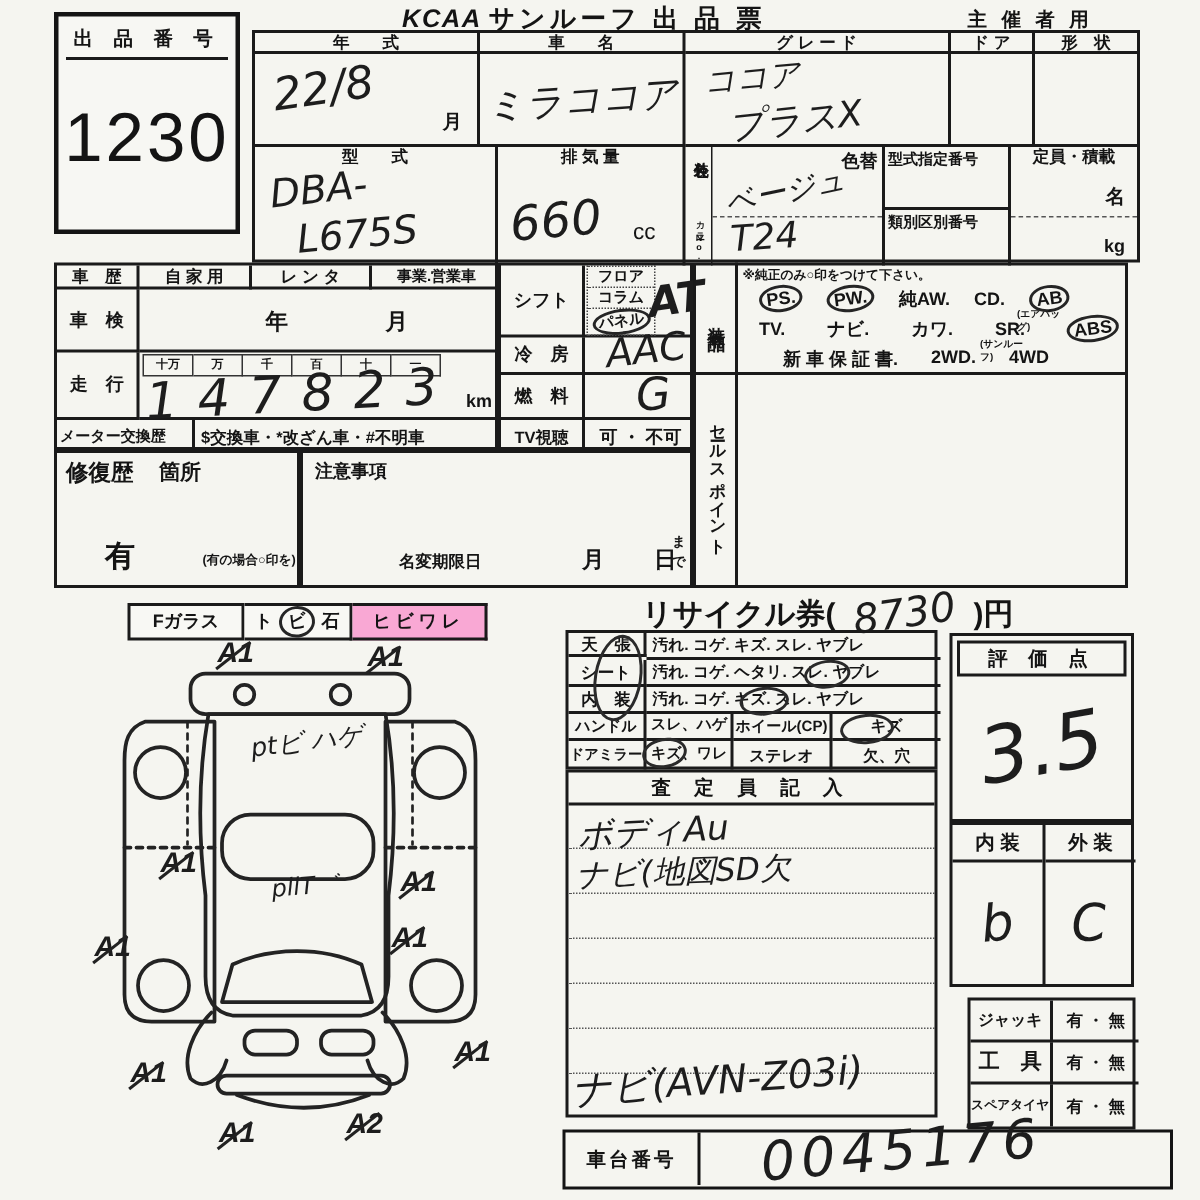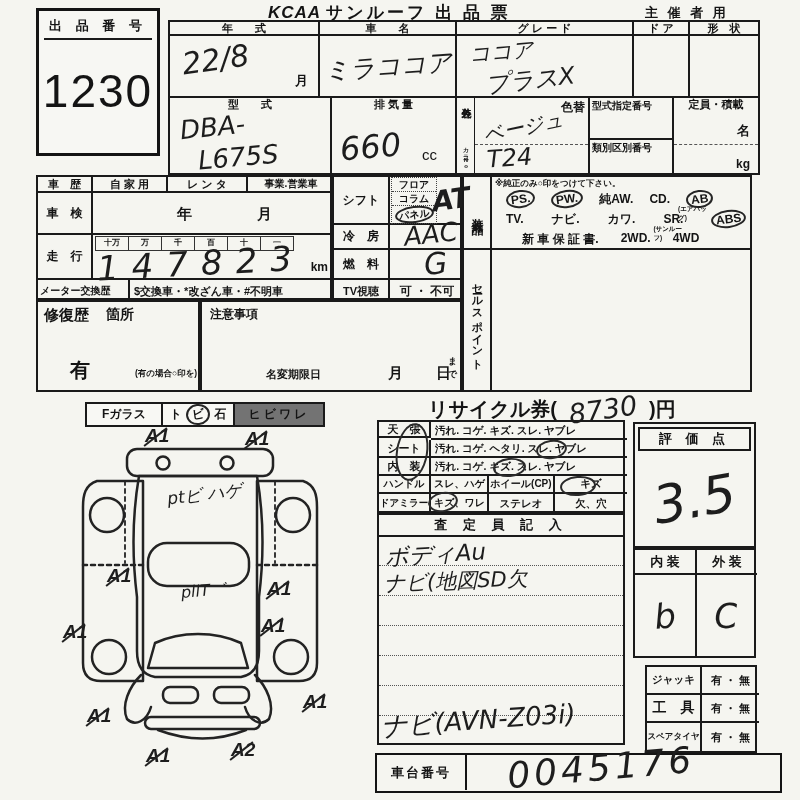--- a/index.html
+++ b/index.html
@@ -189,21 +189,21 @@
     <span style="position:absolute;left:246px;bottom:9px;font-size:9px;font-weight:bold;">まで</span>
   </div>
 
   <div class="abs" style="left:85px;top:402px;display:flex;">
     <div class="bx ctr" style="width:74px;height:21px;font-size:12px;font-weight:bold;background:#f8f8f4;">Fガラス</div>
     <div class="bx ctr" style="width:70px;height:21px;font-size:12px;font-weight:bold;border-left:0;gap:4px;background:#f8f8f4;">
       <span>ト</span>
       <span class="circ" style="padding:0 4px;border-width:2px;">ビ</span>
       <span>石</span>
     </div>
-    <div class="bx ctr" style="width:88px;height:21px;font-size:12px;font-weight:bold;border-left:0;letter-spacing:3px;background:#737373;">ヒビワレ</div>
+    <div class="bx ctr" style="width:88px;height:21px;font-size:12px;font-weight:bold;border-left:0;letter-spacing:3px;background:#f9a8d4;">ヒビワレ</div>
   </div>
 
   <div class="abs" style="left:45px;top:425px;width:330px;height:362px;">
     <svg width="330" height="362" viewBox="0 0 330 362">
       <g fill="none" stroke="#232323" stroke-width="2.5" stroke-linejoin="round" stroke-linecap="round">
 
         <rect x="82" y="24" width="146" height="27" rx="10"></rect>
         <circle cx="118" cy="38" r="6.5"></circle>
         <circle cx="182" cy="38" r="6.5"></circle>
 

